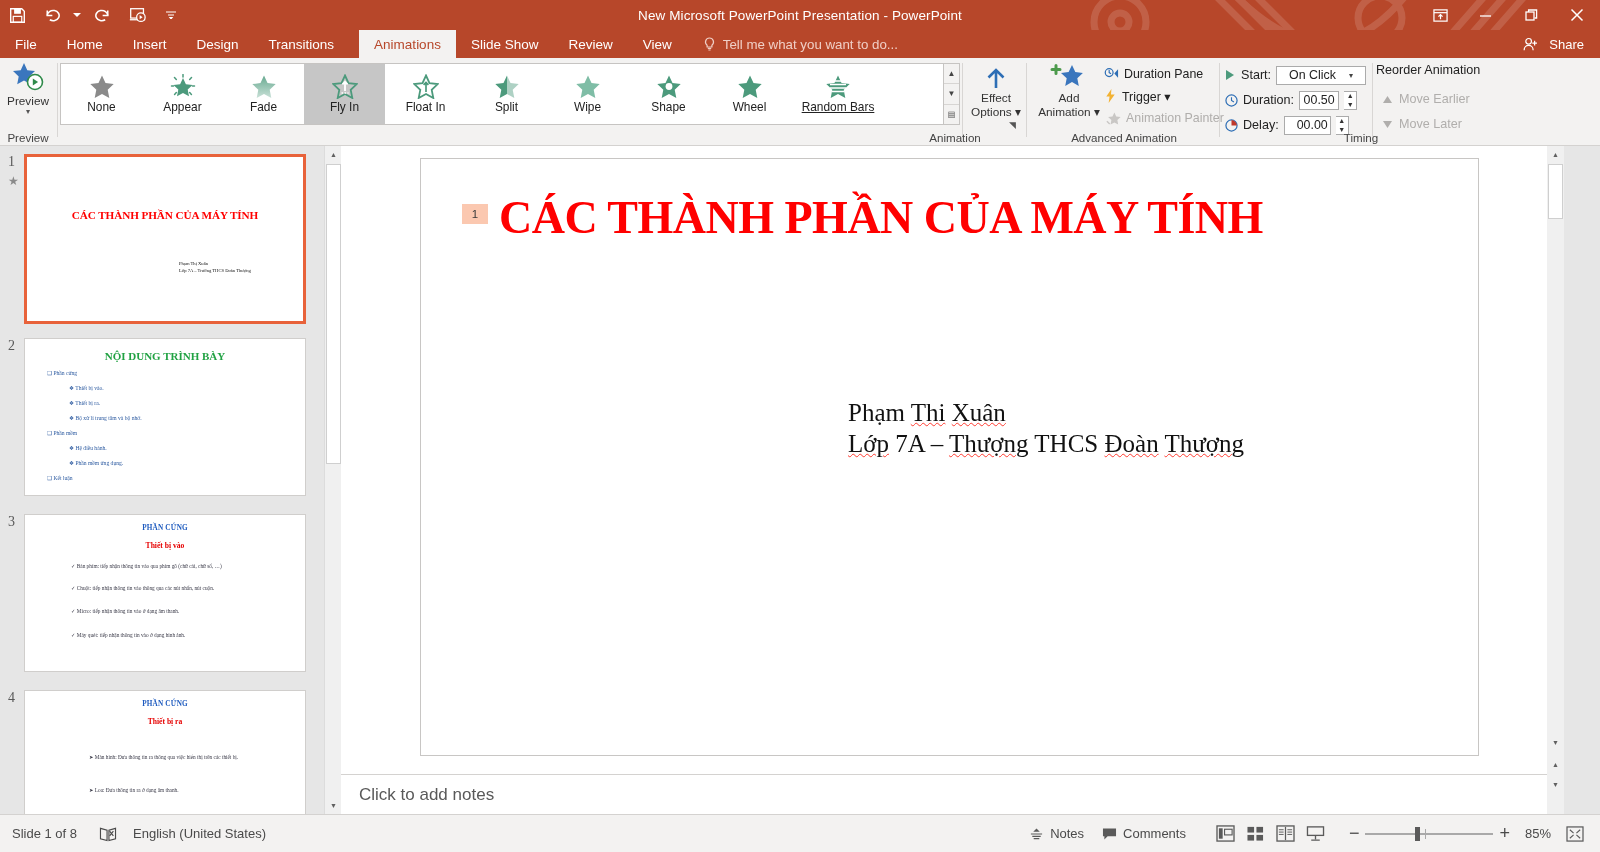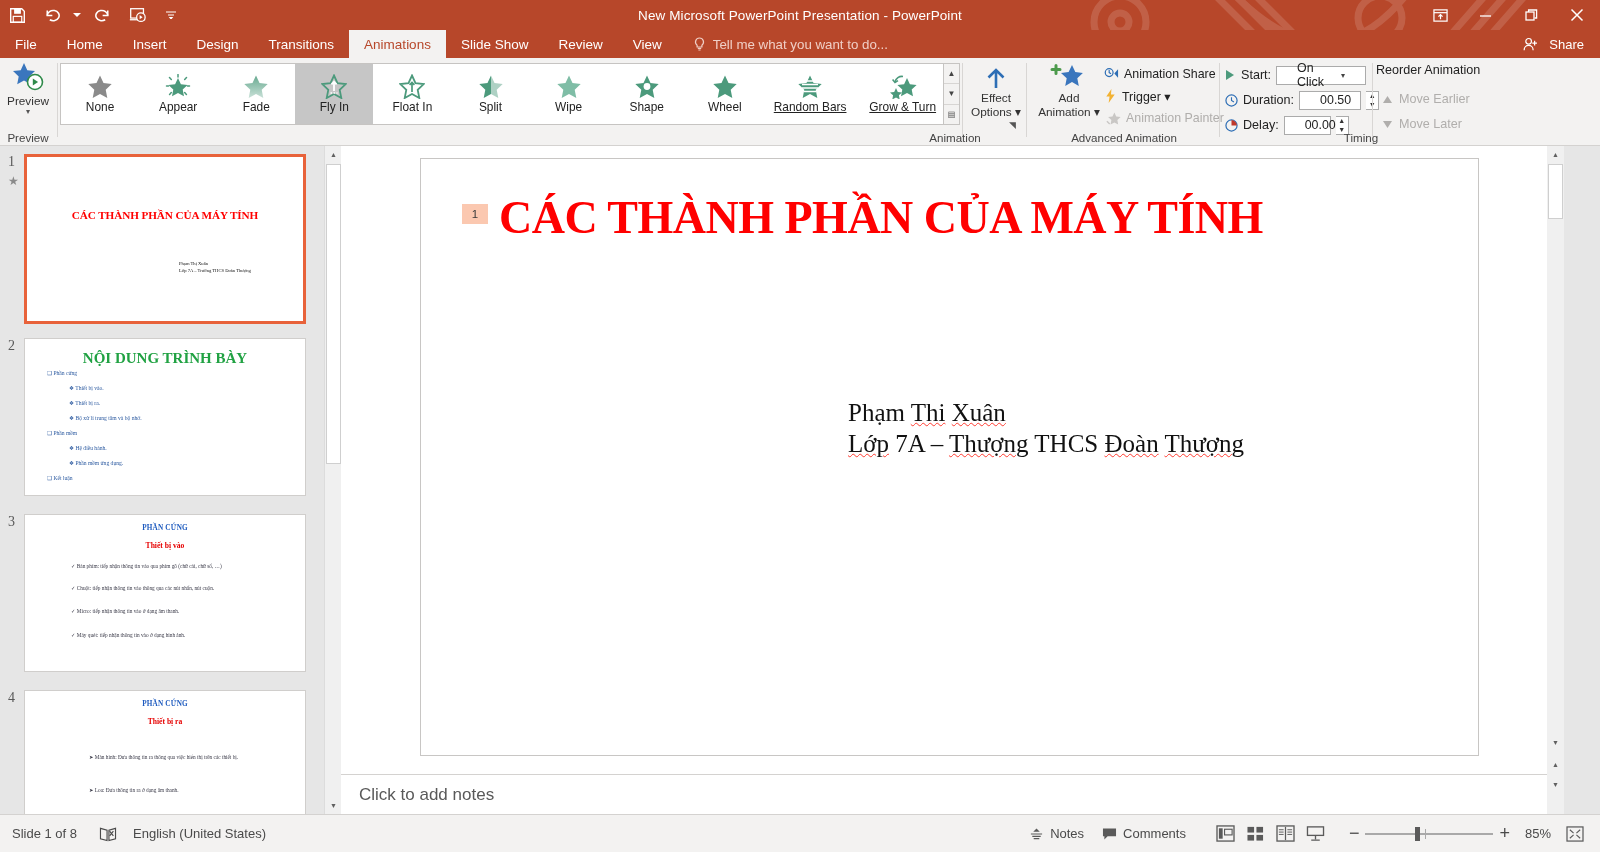--- a/index.html
+++ b/index.html
@@ -37,21 +37,21 @@
 
   
   .tabstrip {
     position: absolute; left: 0; top: 30px; width: 1600px; height: 28px;
     background: #b7472a; display: flex; align-items: flex-end;
   }
   .tab {
     height: 28px; padding: 0 15px; display: flex; align-items: center;
     color: #fff; font-size: 13.5px; white-space: nowrap;
   }
-  .tab.active { background: #f3f2f1; color: #b7472a; }
+  .tab.active { background: #f3f2f1; color: #b7472a; margin-left: 10px; }
   .tellme {
     display: flex; align-items: center; gap: 7px; margin-left: 16px;
     color: #f0cfc6; font-size: 13.3px; height: 28px;
   }
   .share-btn {
     position: absolute; right: 6px; top: 2px; height: 24px;
     display: flex; align-items: center; gap: 11px; padding: 0 10px;
     color: #fff; font-size: 13px;
   }
 
@@ -117,21 +117,21 @@
     font-size: 12.4px; color: #222; white-space: nowrap;
   }
   .aa-row.disabled { color: #b0aeac; }
 
   
   .tm-grp { left: 1221px; width: 152px; }
   .tm-row { position: absolute; left: 4px; height: 22px; display: flex; align-items: center; gap: 5px; font-size: 12.6px; color: #222; }
   .tm-field {
     border: 1px solid #ababab; background: #fff; height: 19px;
     font-size: 12.4px; color: #222; display: flex; align-items: center;
-    padding: 0 20px;
+    padding: 0 12px;
   }
   .spin { width: 13px; height: 19px; display: flex; flex-direction: column; border: 1px solid #ababab; border-left: none; background: #fff; }
   .spin div { flex: 1; display: flex; align-items: center; justify-content: center; font-size: 7px; color: #333; }
 
   
   .ro-grp { left: 1374px; width: 200px; }
   .ro-title { position: absolute; left: 2px; top: 5px; font-size: 12.6px; color: #222; }
   .ro-btn {
     position: absolute; left: 8px; height: 22px; display: flex; align-items: center;
     gap: 6px; font-size: 12.6px; color: #b0aeac;
@@ -154,21 +154,21 @@
   .t1-title {
     position: absolute; left: 0; width: 100%; top: 52px; text-align: center;
     color: #ff0000; font-family: "Liberation Serif", serif; font-weight: bold;
     font-size: 11.2px; letter-spacing: -.1px;
   }
   .t1-sub {
     position: absolute; left: 152px; top: 104px; color: #111;
     font-family: "Liberation Serif", serif; font-size: 4.6px; line-height: 6.6px;
   }
   
-  .t2-title { position: absolute; left:0; width:100%; top: 11px; text-align: center; color: #21a243; font-family: "Liberation Serif", serif; font-weight: bold; font-size: 15px; }
+  .t2-title { position: absolute; left:0; width:100%; top: 11px; text-align: center; color: #21a243; font-family: "Liberation Serif", serif; font-weight: bold; font-size: 11px; }
   .t2-list { position: absolute; left: 22px; top: 27px; font-family: "Liberation Serif", serif; font-size: 5.6px; color: #2c5aa0; line-height: 15px; }
   .t2-list .l2 { padding-left: 22px; }
   
   .t3-h1 { position: absolute; left:0; width:100%; top: 9px; text-align:center; color:#1e5bbf; font-family:"Liberation Serif",serif; font-weight:bold; font-size:7.2px; letter-spacing:.2px; }
   .t3-h2 { position: absolute; left:0; width:100%; top: 26px; text-align:center; color:#e60000; font-family:"Liberation Serif",serif; font-weight:bold; font-size:7.6px; }
   .t3-line { position: absolute; left: 46px; font-family:"Liberation Serif",serif; font-size:5.3px; color:#3a3a48; }
   .t4-line { position: absolute; left: 64px; font-family:"Liberation Serif",serif; font-size:5.3px; color:#3a3a48; }
 
   
   .thumbs-sb { position: absolute; left: 324px; top: 0; width: 17px; height: 668px; background: #f0f0f0; border-left: 1px solid #dcdcdc; }
@@ -441,29 +441,20 @@
       <div class="gal-item wide">
         <svg width="26" height="25" viewBox="0 0 26 25">
           <path d="M13 1.5l3.5 7.6 8.2 1-6 5.7 1.6 8.2L13 20l-7.3 4 1.6-8.2-6-5.7 8.2-1z" fill="#4c9a7c"></path>
           <g stroke="#ffffff" stroke-width="1.5">
               <path d="M5 10.5h16M5 14h16M7 17.5h12M9 7h8"></path>
             </g>
         </svg>
         <span>Random Bars</span>
       </div>
 
-      <div class="gal-item wide">
-        <svg width="30" height="25" viewBox="0 0 30 25">
-          <path d="M19 4l2.9 6.2 6.7.8-4.9 4.6 1.3 6.7-6-3.4-6 3.4 1.3-6.7-4.9-4.6 6.7-.8z" fill="#4c9a7c"></path>
-          <path d="M8 14l1.8 3.9 4.2.5-3.1 2.9.8 4.2-3.7-2.1-3.7 2.1.8-4.2L2 18.4l4.2-.5z" fill="#4c9a7c"></path>
-          <path d="M7 8a7 7 0 0 1 8-5.5" fill="none" stroke="#4c9a7c" stroke-width="1.6"></path>
-          <path d="M4.6 5.5L7 8.4 10 6.6" fill="none" stroke="#4c9a7c" stroke-width="1.6"></path>
-        </svg>
-        <span>Grow &amp; Turn</span>
-      </div>
     </div>
 
     <div class="gal-scroll">
       <div>▲</div>
       <div>▼</div>
       <div style="border-bottom:none;">▤</div>
     </div>
 
     <div class="rb-sep" style="left:962px;"></div>
 
@@ -500,21 +491,21 @@
       </div>
       <div class="aa-list">
         <div class="aa-row">
           <span>
             <svg width="15" height="14" viewBox="0 0 16 15">
                 <circle cx="5.5" cy="6" r="4.2" fill="none" stroke="#2d6eb5" stroke-width="1.3"></circle>
                 <path d="M5.5 3.3V6l2 1.2" stroke="#2d6eb5" stroke-width="1.2" fill="none"></path>
                 <path d="M15 2.5v9l-4-4.5z" fill="#2d6eb5"></path>
               </svg>
           </span>
-          <span>Animation Share</span>
+          <span>Duration Pane</span>
         </div>
         <div class="aa-row">
           <span>
             <svg width="13" height="14" viewBox="0 0 13 15">
                 <path d="M7.5 0L2 8h3.5L4.5 15 11 6H7z" fill="#f2b233"></path>
               </svg>
           </span>
           <span><span>Trigger</span> ▾</span>
         </div>
         <div class="aa-row disabled">
@@ -546,21 +537,21 @@
         </span>
       </div>
       <div class="tm-row" style="top:31px;">
         <span>
           <svg width="13" height="13" viewBox="0 0 14 14">
               <circle cx="7" cy="7" r="6" fill="none" stroke="#2d6eb5" stroke-width="1.3"></circle>
               <path d="M7 3.4V7l2.6 1.6" stroke="#2d6eb5" stroke-width="1.2" fill="none"></path>
             </svg>
         </span>
         <span>Duration:</span>
-        <span class="tm-field" style="width:62px;">
+        <span class="tm-field" style="width:40px;justify-content:center;">
           <span>00.50</span>
         </span>
         <span class="spin">
           <div>▲</div>
           <div>▼</div>
         </span>
       </div>
       <div class="tm-row" style="top:56px;">
         <span>
           <svg width="13" height="13" viewBox="0 0 14 14">

